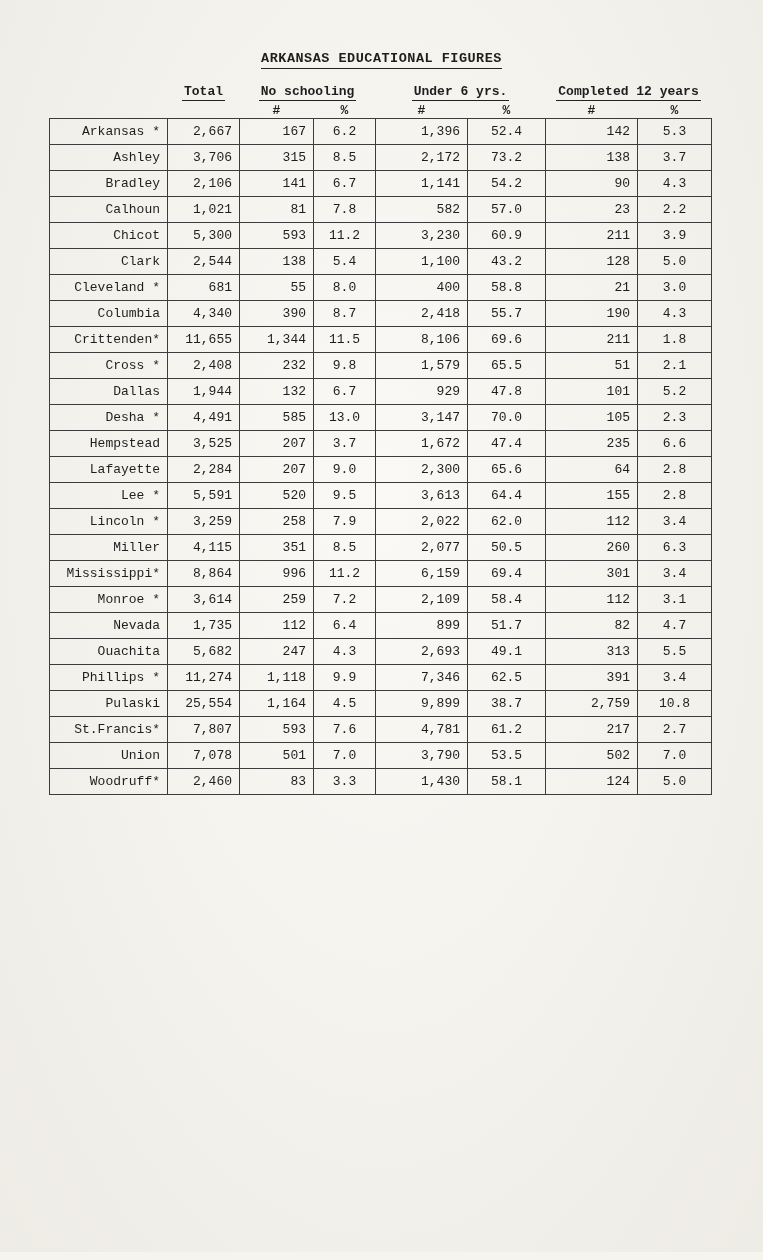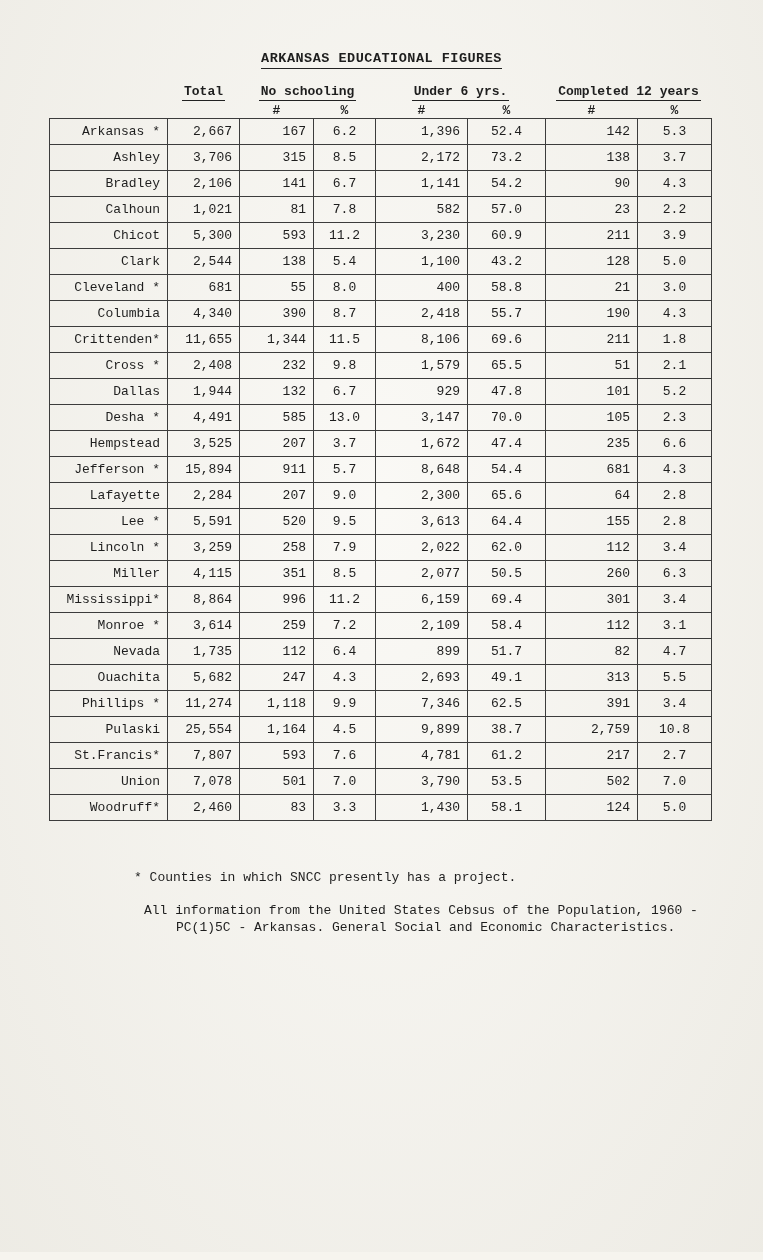--- a/index.html
+++ b/index.html
@@ -254,30 +254,20 @@
           <td class="c0">Hempstead</td>
           <td class="c1">3,525</td>
           <td class="c2">207</td>
           <td class="c3">3.7</td>
           <td class="c4">1,672</td>
           <td class="c5">47.4</td>
           <td class="c6">235</td>
           <td class="c7">6.6</td>
         </tr>
         <tr>
-          <td class="c0">Jefferson *</td>
-          <td class="c1">15,894</td>
-          <td class="c2">911</td>
-          <td class="c3">5.7</td>
-          <td class="c4">8,648</td>
-          <td class="c5">54.4</td>
-          <td class="c6">681</td>
-          <td class="c7">4.3</td>
-        </tr>
-        <tr>
           <td class="c0">Lafayette</td>
           <td class="c1">2,284</td>
           <td class="c2">207</td>
           <td class="c3">9.0</td>
           <td class="c4">2,300</td>
           <td class="c5">65.6</td>
           <td class="c6">64</td>
           <td class="c7">2.8</td>
         </tr>
         <tr>
@@ -396,19 +386,14 @@
           <td class="c2">83</td>
           <td class="c3">3.3</td>
           <td class="c4">1,430</td>
           <td class="c5">58.1</td>
           <td class="c6">124</td>
           <td class="c7">5.0</td>
         </tr>
       </tbody>
   </table>
 
-  <div class="footnotes">
-    <div class="fn1">* Counties in which SNCC presently has a project.</div>
-    <div class="fn2a">All information from the United States Cebsus of the Population, 1960 -</div>
-    <div class="fn2b">PC(1)5C - Arkansas.  General Social and Economic Characteristics.</div>
-  </div>
 
 </div>
 
 </body></html>

